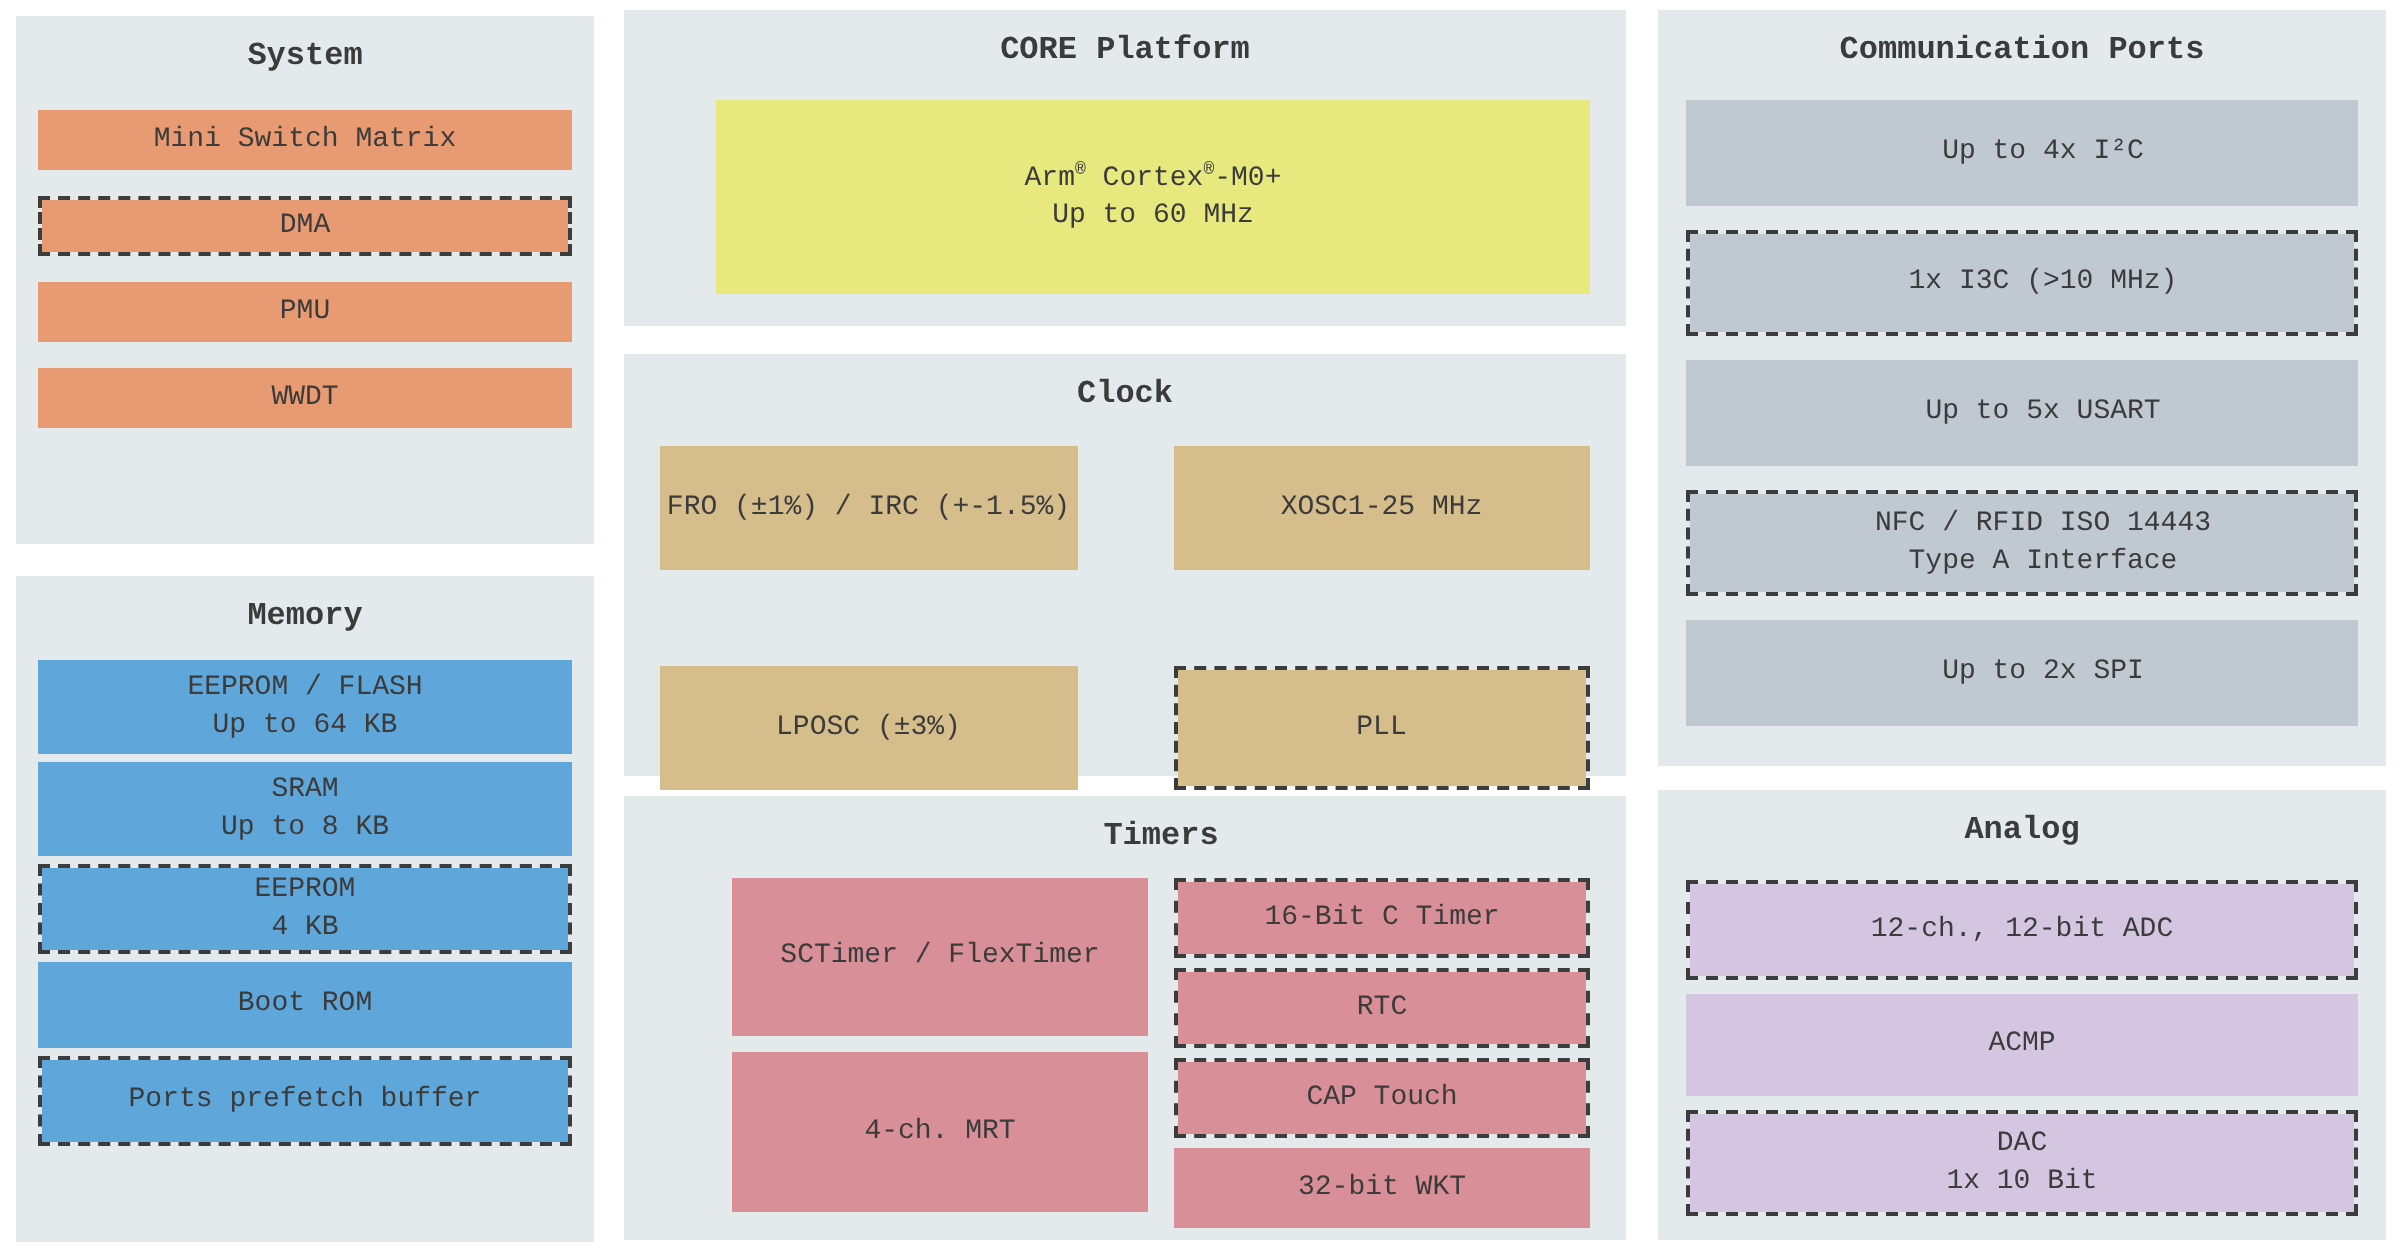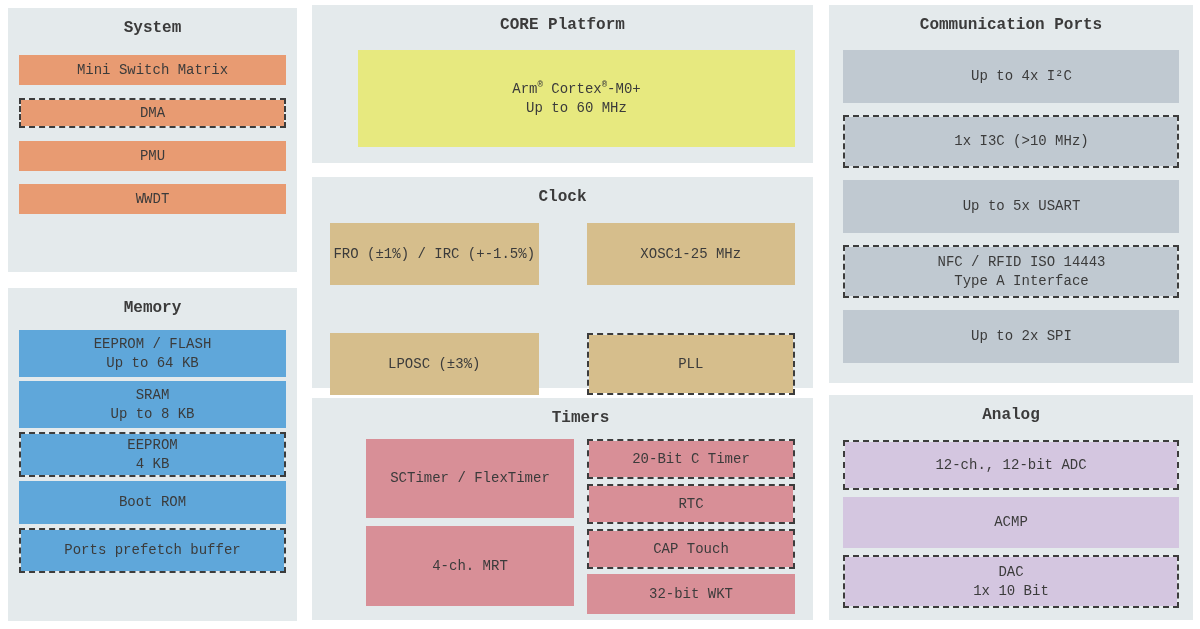--- a/index.html
+++ b/index.html
@@ -117,21 +117,21 @@
   </div>
 
   <div class="panel" id="p-timers">
     <div class="panel-title">Timers</div>
     <div class="timers-cols">
       <div class="t-col left">
         <div class="block c-timers h79">SCTimer / FlexTimer</div>
         <div class="block c-timers h80">4-ch. MRT</div>
       </div>
       <div class="t-col right">
-        <div class="block c-timers h40 dashed">20-Bit C Timer</div>
+        <div class="block c-timers h40 dashed">16-Bit C Timer</div>
         <div class="block c-timers h40 dashed">RTC</div>
         <div class="block c-timers h40 dashed">CAP Touch</div>
         <div class="block c-timers h40">32-bit WKT</div>
       </div>
     </div>
   </div>
 
   <div class="panel" id="p-comm">
     <div class="panel-title">Communication Ports</div>
     <div class="blocks">

